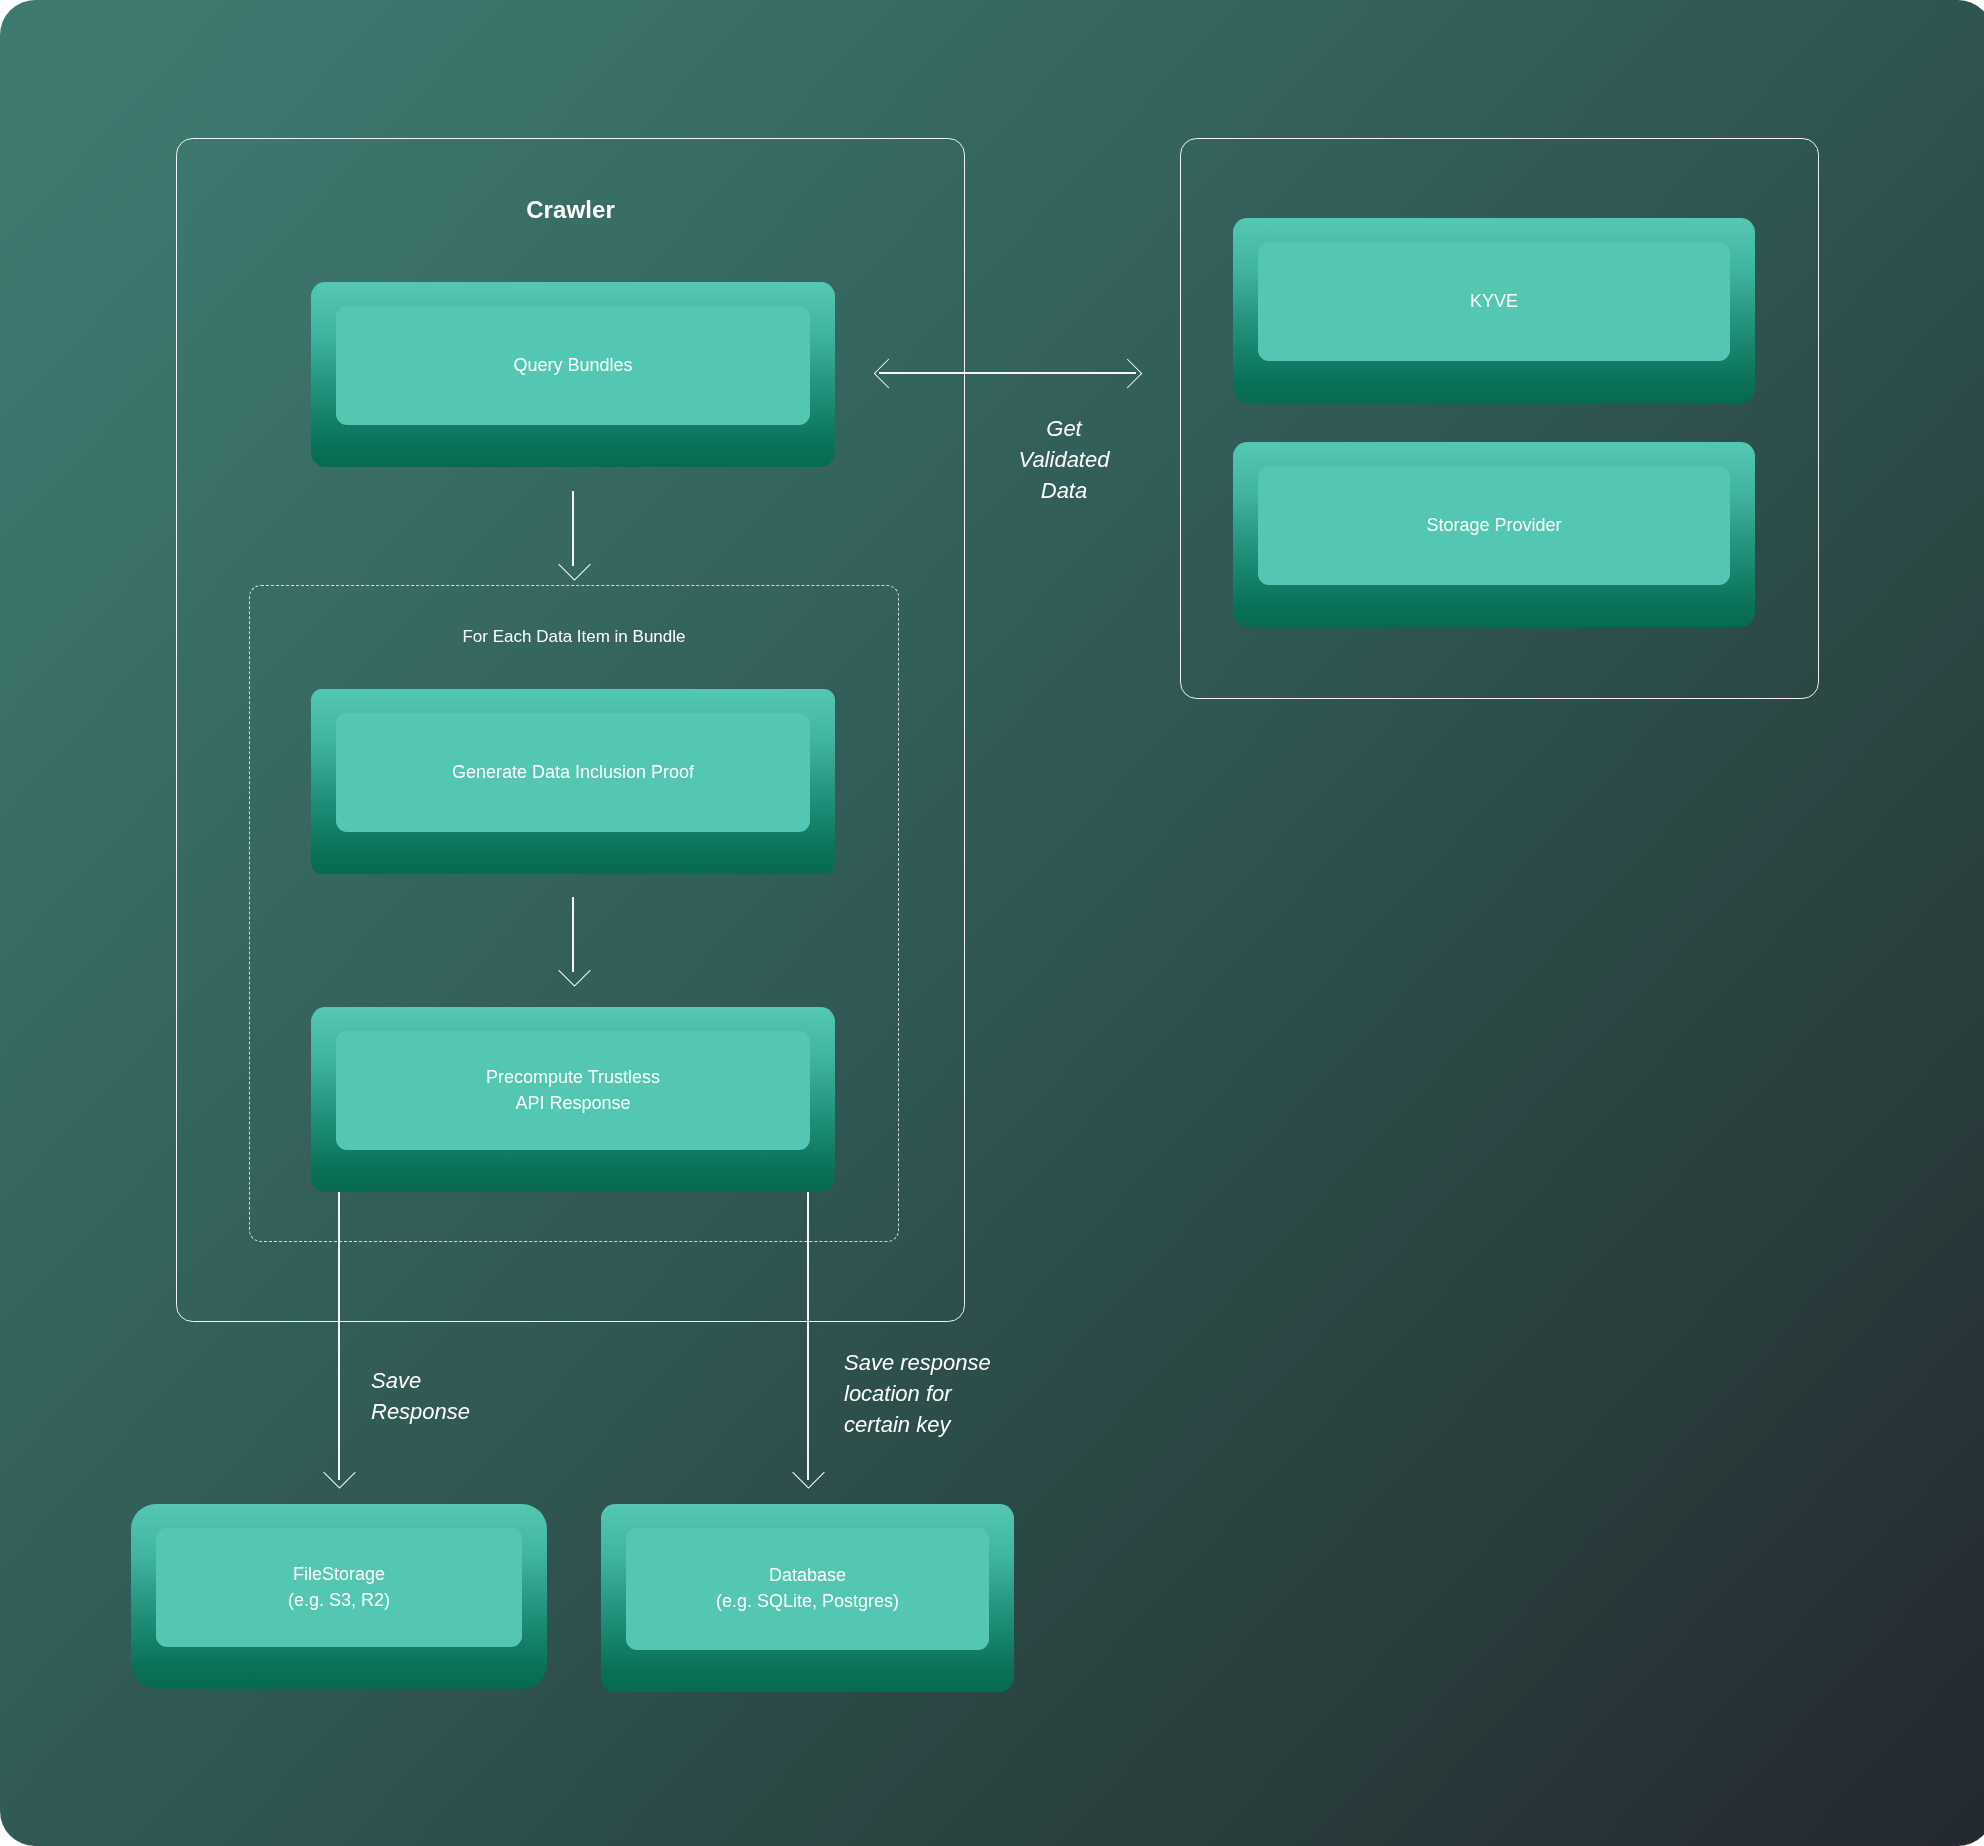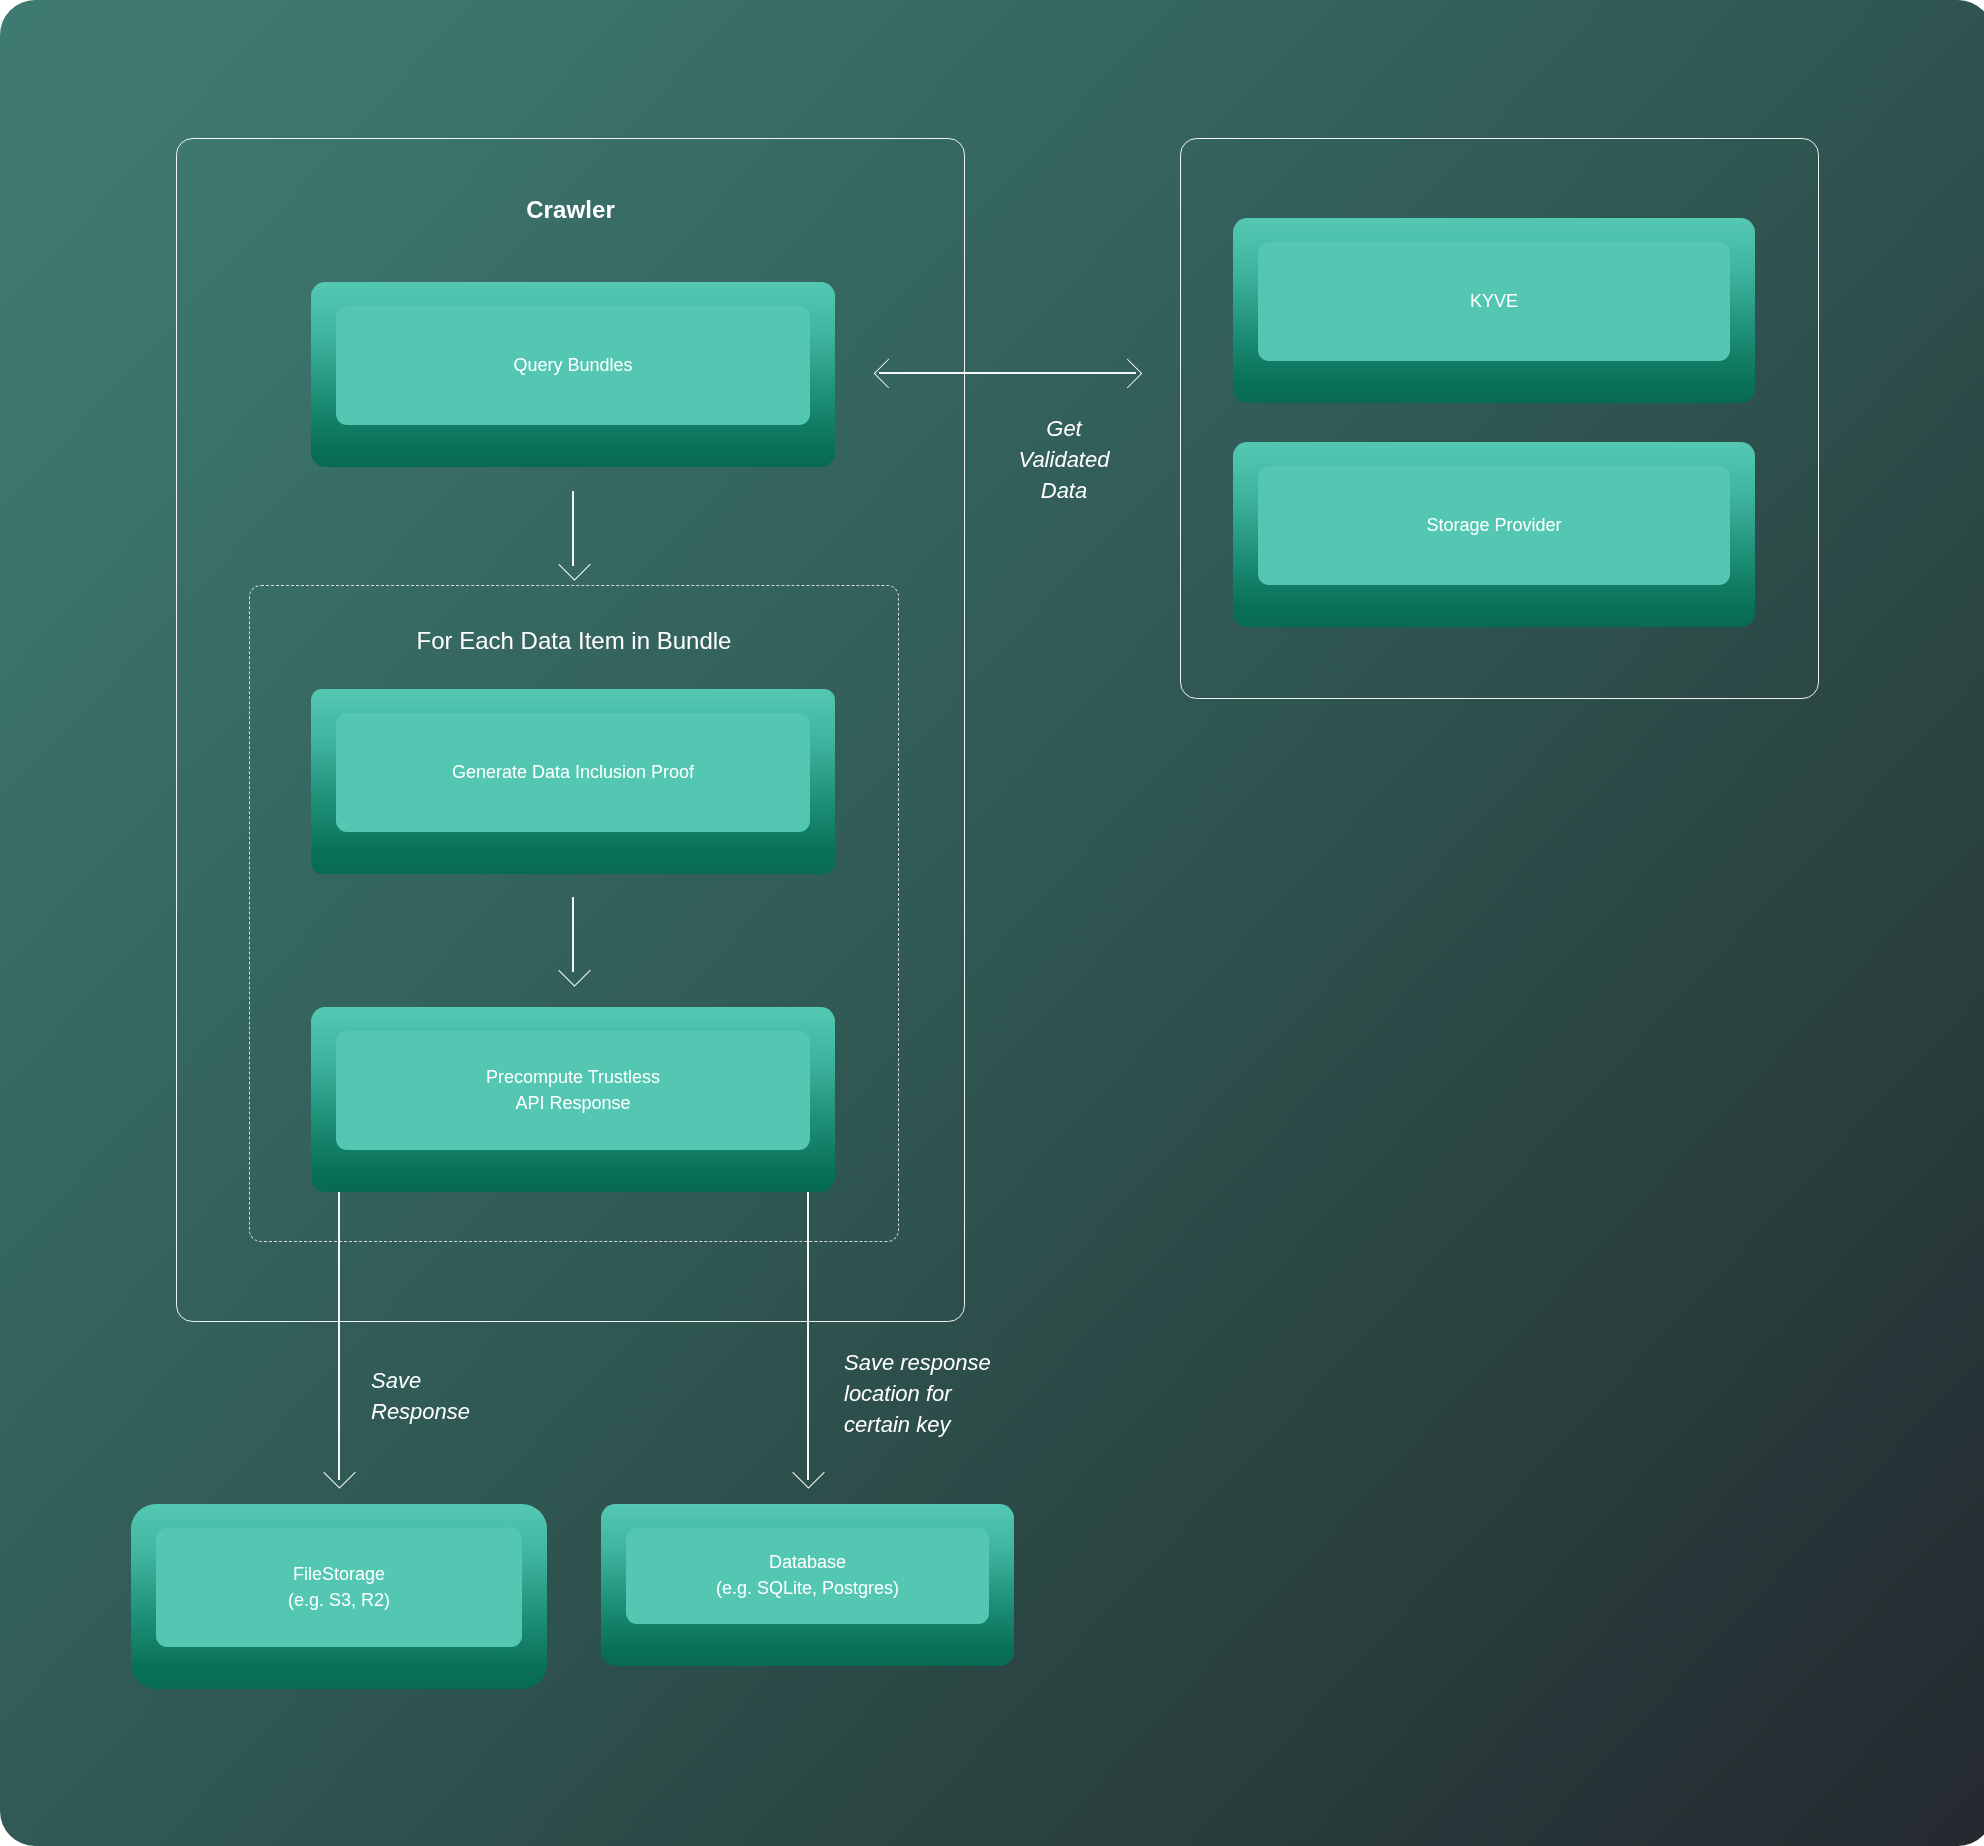--- a/index.html
+++ b/index.html
@@ -47,21 +47,21 @@
     position:absolute;
     border:1.1px dashed rgba(255,255,255,.78);
     border-radius:12px;
     box-sizing:border-box;
   }
   .dash-title{
     position:absolute;
     left:0;right:0;
     text-align:center;
     color:#ffffff;
-    font-size:24px;
+    font-size:17px;
     font-weight:400;
   }
 
   
   .node{
     position:absolute;
     border-radius:14.4px;
     background:linear-gradient(180deg,#54c8b3 0%,#3fb49f 28%,#1d8e76 62%,#0a7159 88%,#076a53 100%);
     box-sizing:border-box;
   }
@@ -186,19 +186,19 @@
   <div class="arrow-head-down" style="left:797px;top:1461px;"></div>
   <div class="edge-label left" style="left:844px;top:1347px;width:221px;">Save response
 location for
 certain key</div>
 
   <div class="node" style="left:131px;top:1504px;width:416px;height:185px;border-radius:25px;">
     <div class="face">FileStorage
 (e.g. S3, R2)</div>
   </div>
 
-  <div class="node" style="left:601px;top:1504px;width:413px;height:162px;">
+  <div class="node" style="left:601px;top:1504px;width:413px;height:188px;">
     <div class="face">Database
 (e.g. SQLite, Postgres)</div>
   </div>
 
 </div>
 
 
 </body></html>

